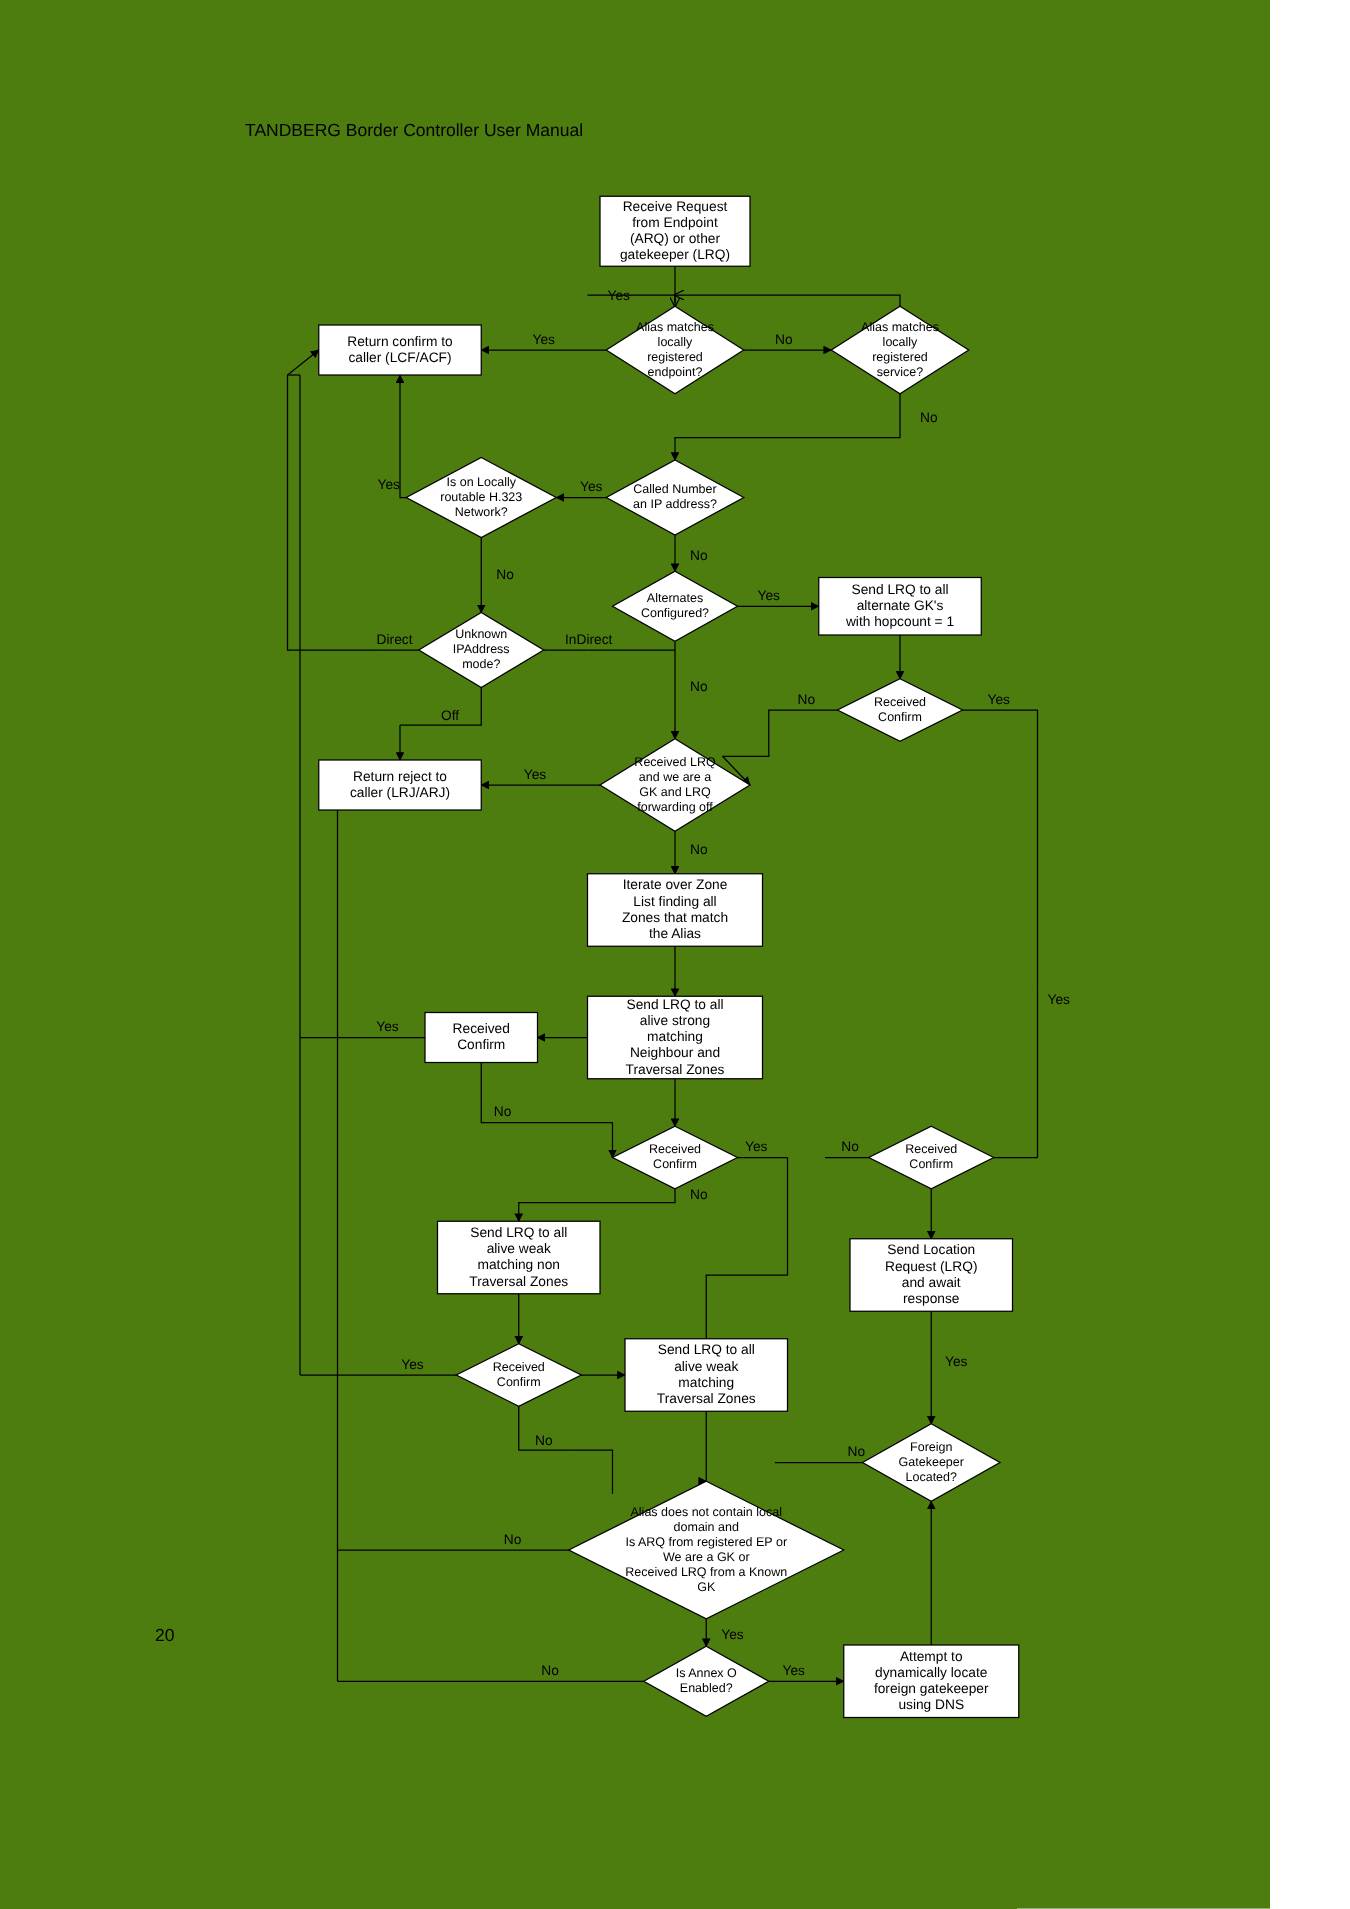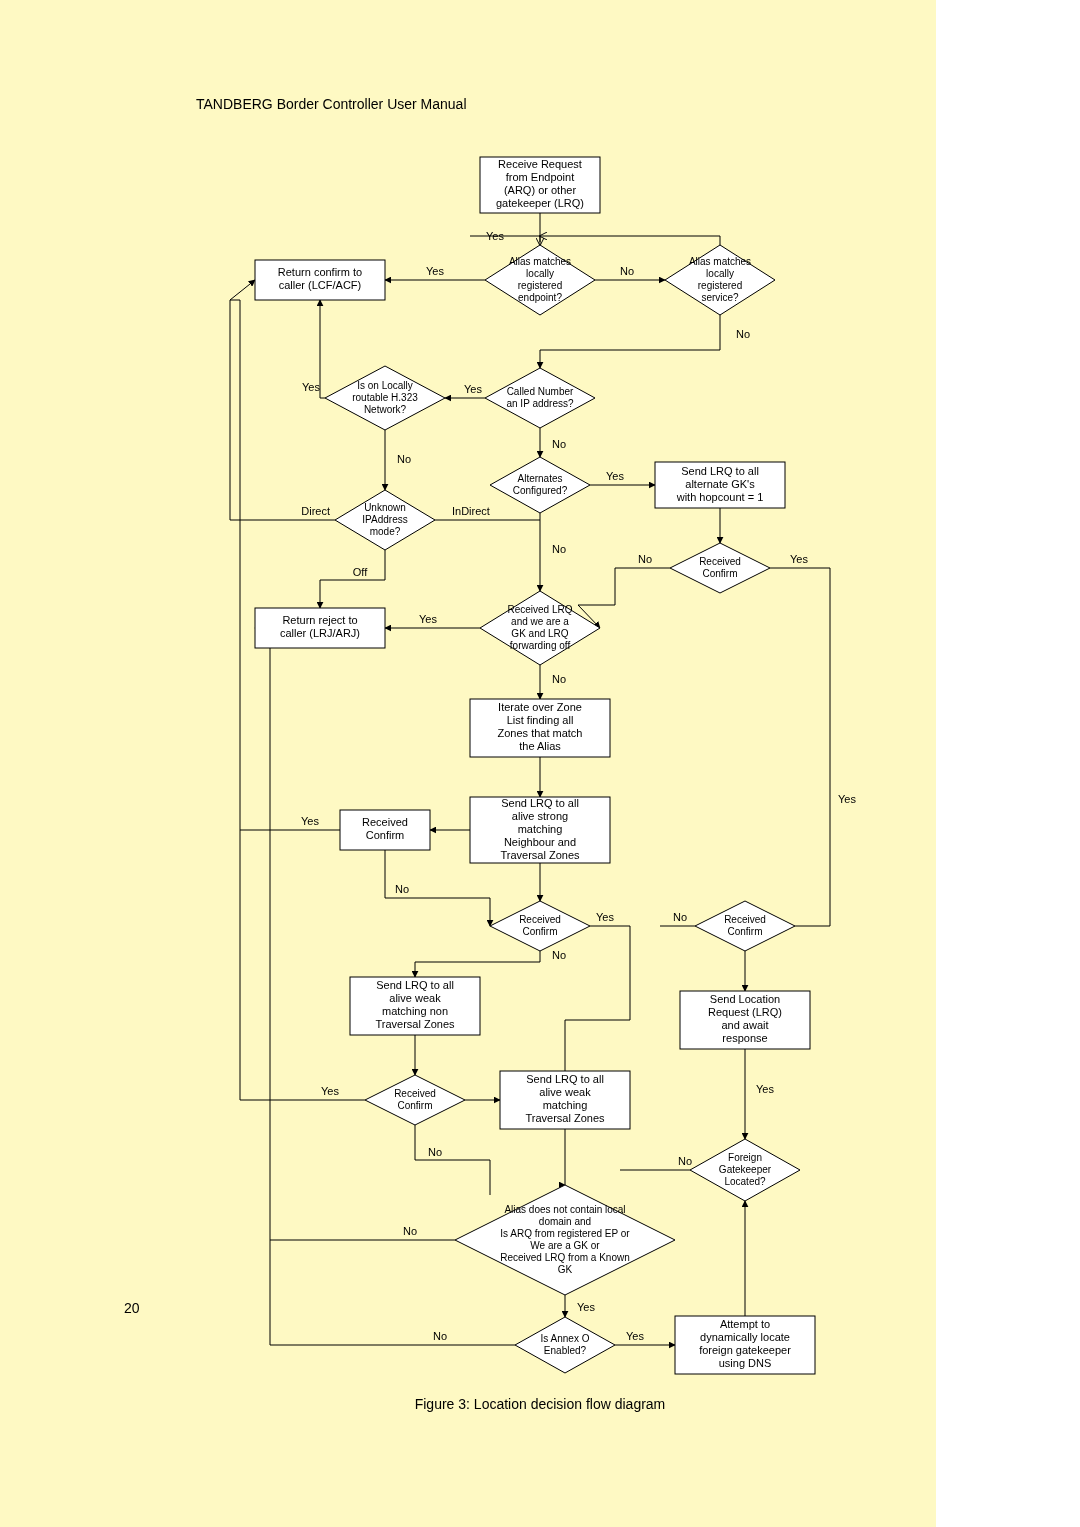--- a/index.html
+++ b/index.html
@@ -4,24 +4,24 @@
 <style>
   html, body {
     margin: 0;
     padding: 0;
     background: #fff;
     font-family: Arial, Helvetica, sans-serif;
     font-size: 12px;
     color: #000;
   }
   .page {
-    width: 936px;
+    width: 1016px;
     height: 1527px;
     position: relative;
-    background: #fef9c3;
+    background: #4d7c0f;
     overflow: hidden;
     text-decoration: underline;
   }
   .header {
     position: absolute;
     left: 196px;
     top: 96px;
     font-size: 14px;
   }
   .caption {
@@ -47,21 +47,20 @@
   .node-rect { fill: #fff; stroke: #000; stroke-width: 1; }
   .node-diamond { fill: #fff; stroke: #000; stroke-width: 1; }
   .edge { fill: none; stroke: #000; stroke-width: 1; }
 </style>
 </head>
 <body>
 <div class="page">
 
 <div class="header">TANDBERG Border Controller User Manual</div>
 <div class="page-num">20</div>
-<div class="caption">Figure 3: Location decision flow diagram</div>
 
 <svg viewBox="0 0 700 1240" width="700" height="1240" style="position:absolute; left:190px; top:150px;">
   <defs>
     <marker id="arrow" viewBox="0 0 10 10" refX="9" refY="5" markerWidth="7" markerHeight="7" orient="auto-start-reverse">
       <path d="M 0 0 L 10 5 L 0 10 z" fill="#000"></path>
     </marker>
     <marker id="arrow-open" viewBox="0 0 10 10" refX="9" refY="5" markerWidth="8" markerHeight="8" orient="auto-start-reverse">
       <path d="M 0 0 L 10 5 L 0 10" fill="none" stroke="#000" stroke-width="1.2"></path>
     </marker>
   </defs>

